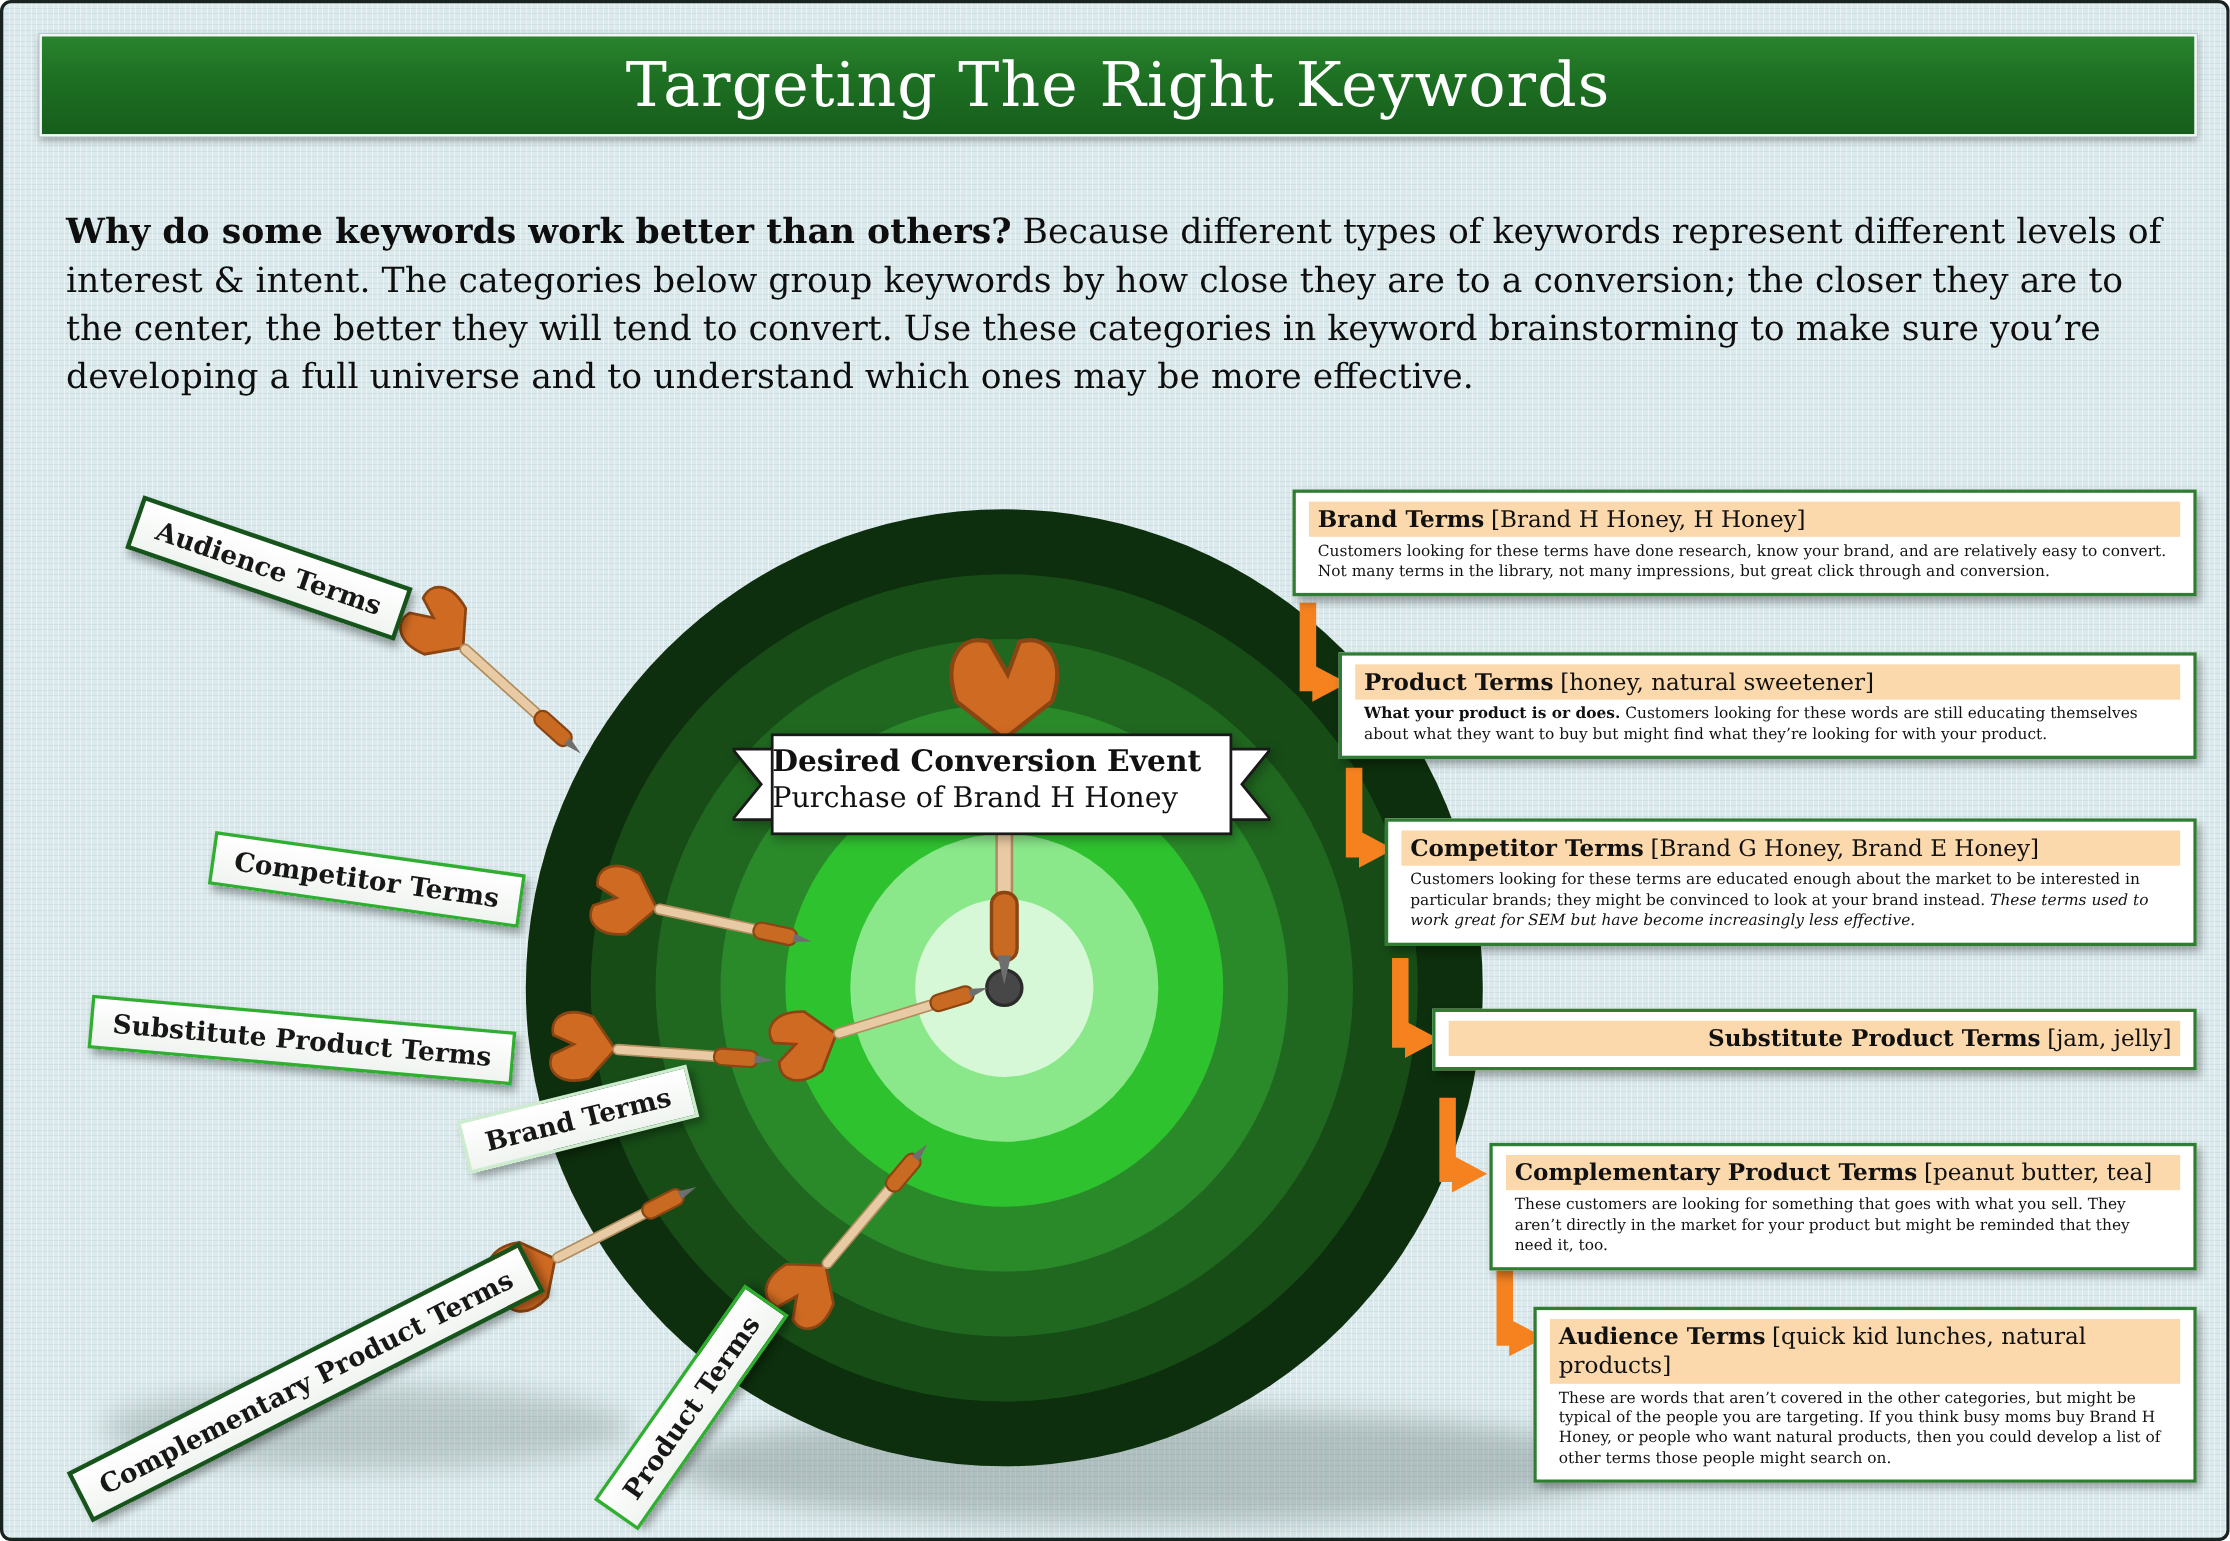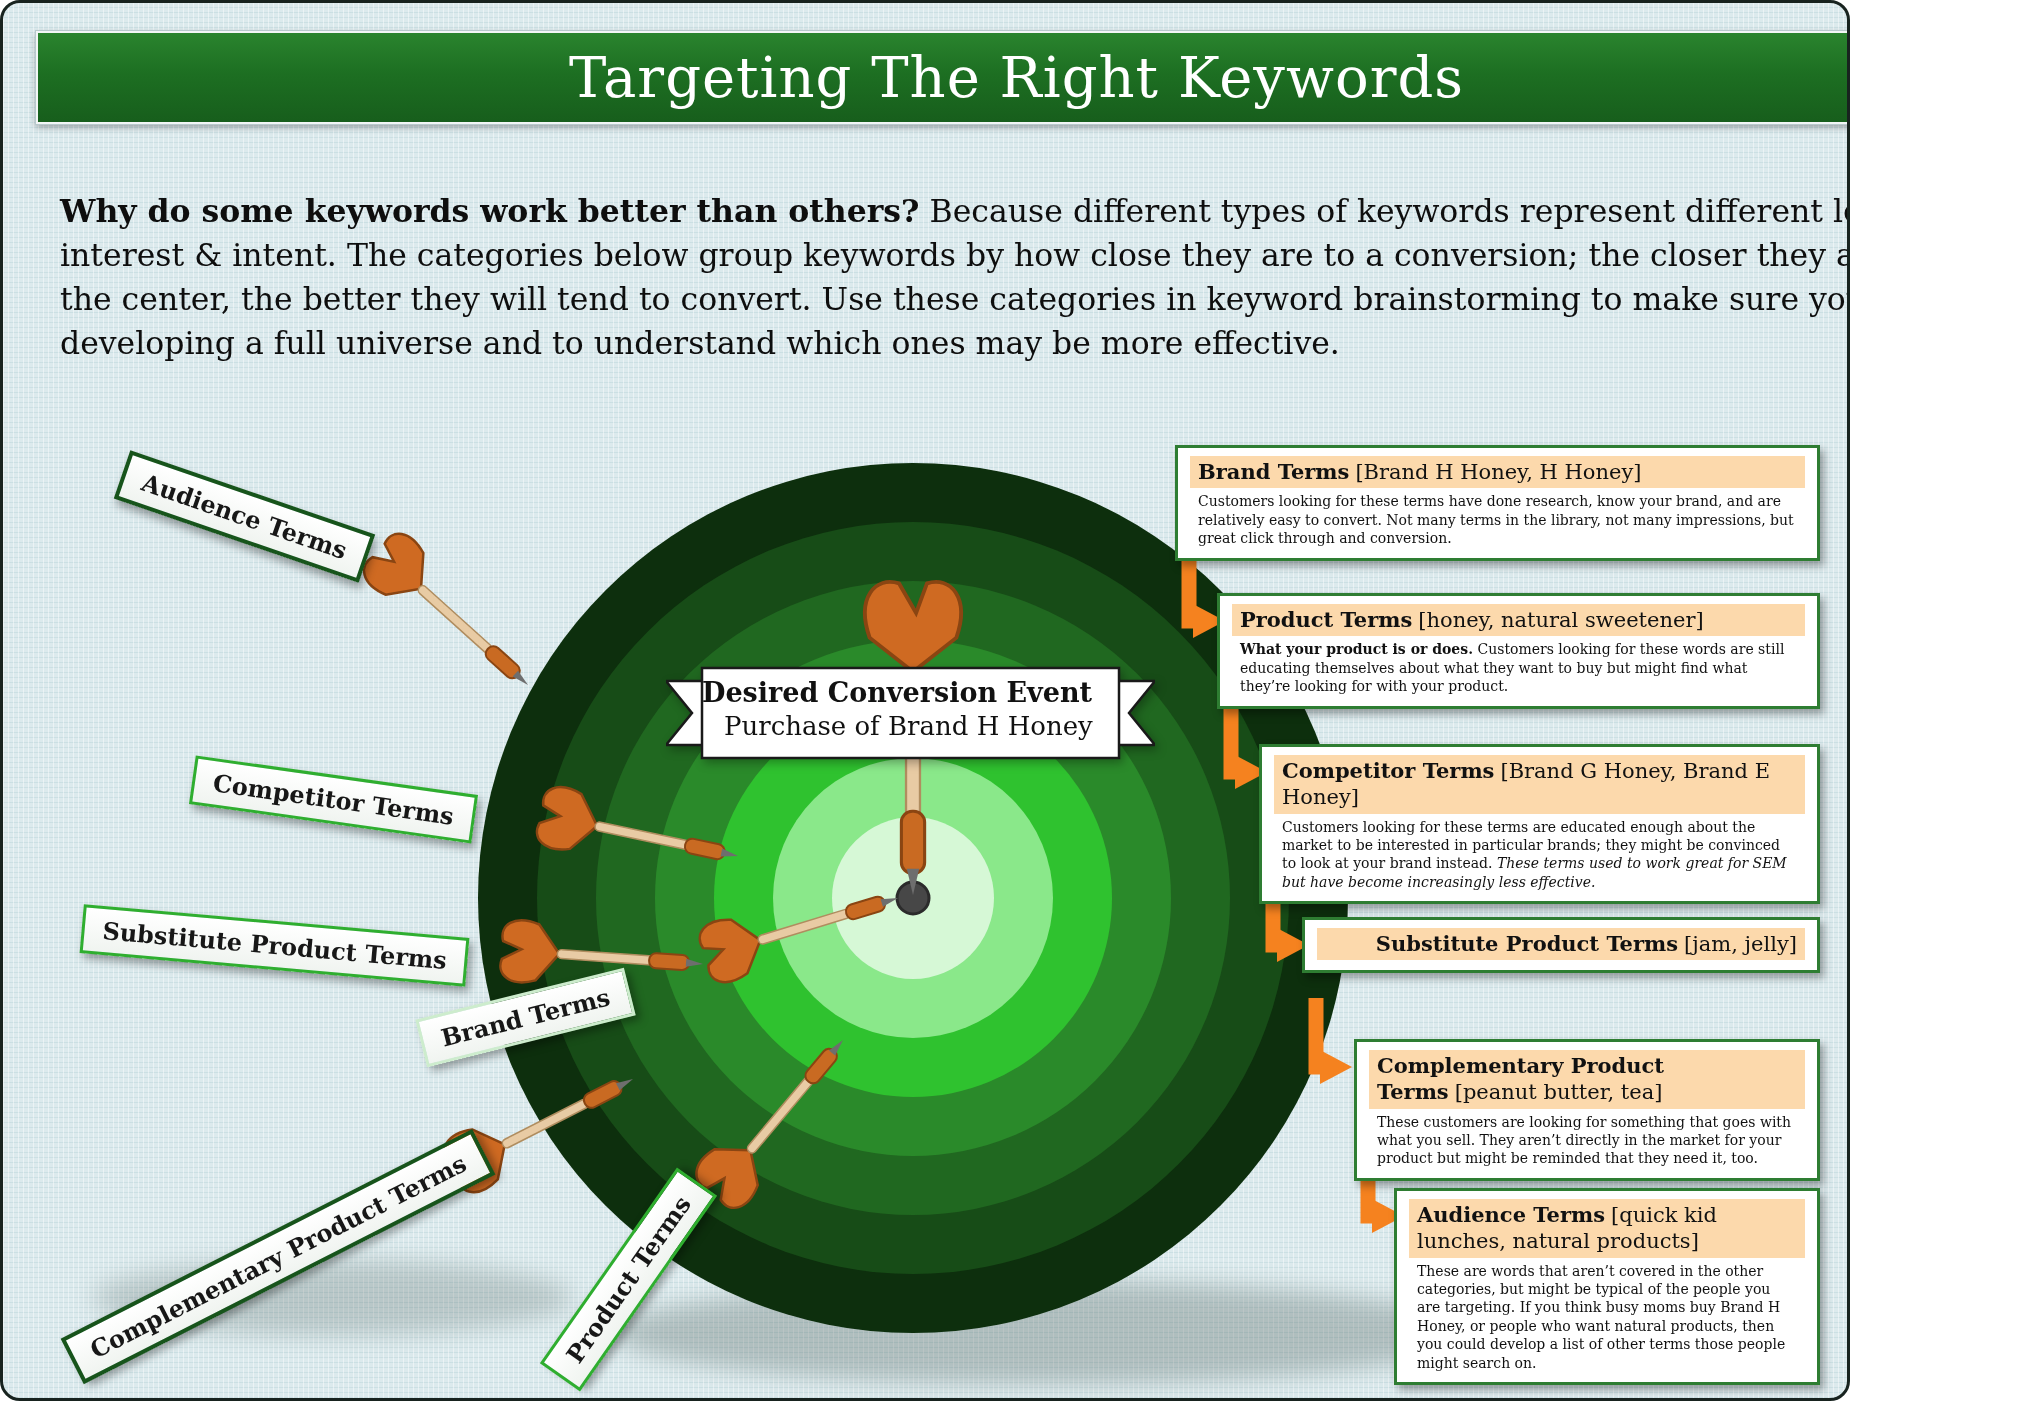--- a/index.html
+++ b/index.html
@@ -2,22 +2,22 @@
 <html><head>
 <meta charset="utf-8">
 <style>
   * { box-sizing: border-box; margin: 0; padding: 0; }
   html, body { background: #ffffff; }
   body {
     width: 2027px; height: 1401px;
     font-family: "DejaVu Serif", "Liberation Serif", serif;
   }
   .page {
-    position: relative; width: 1850px; height: 1401px;
-    border: 3px solid #18231f; border-radius: 20px; overflow: hidden;
+    position: relative; width: 2027px; height: 1401px;
+    border: 3px solid #18231f; border-radius: 10px; overflow: hidden;
     background:
       repeating-linear-gradient(90deg, rgba(255,255,255,.45) 0 1px, rgba(255,255,255,0) 1px 5px),
       repeating-linear-gradient(0deg, rgba(173,204,210,.35) 0 1px, rgba(173,204,210,0) 1px 5px),
       #dceaed;
   }
   .header {
     position: absolute; left: 33px; top: 28px; width: 1961px; height: 93px;
     background: linear-gradient(180deg, #2a842e 0%, #1d6f22 45%, #175e1c 100%);
     border: 2px solid #f2f6f6;
     box-shadow: 0 0 0 1px #b8c9cc, 0 3px 7px rgba(0,0,0,.35);
@@ -47,21 +47,21 @@
   .r-compl { left: 44px;  top: 1228px; transform: rotate(-27deg); border-color: #17541b; border-width: 4px; }
   .r-prod  { left: 506px; top: 1252px; transform: rotate(-55deg); border-color: #2fae2f; border-width: 3px; }
 
   .banner {
     position: absolute; left: 663px; top: 662px; width: 489px; height: 96px; z-index: 4;
     filter: drop-shadow(3px 4px 5px rgba(0,0,0,.3));
   }
   .banner-shape { position: absolute; left: 0; top: 0; }
   .banner-text { position: absolute; left: 36px; top: 10px; width: 417px; text-align: left; }
   .bt1 { font-weight: bold; font-size: 27px; line-height: 1.3; color: #111; }
-  .bt2 { font-size: 26px; line-height: 1.25; color: #111; margin-left: 22px; }
+  .bt2 { font-size: 26px; line-height: 1.25; color: #111; }
 
   .callout {
     position: absolute; right: 27px; z-index: 3;
     background: #ffffff; border: 3px solid #2e7d32;
     box-shadow: 4px 5px 8px rgba(0,0,0,.35);
     padding: 8px 12px 10px 12px; color: #111;
   }
   .chdr { background: #fcd9ac; padding: 3px 8px; font-size: 21px; line-height: 1.25; }
   .ct { font-weight: bold; }
   .cx { margin-left: 6px; }

